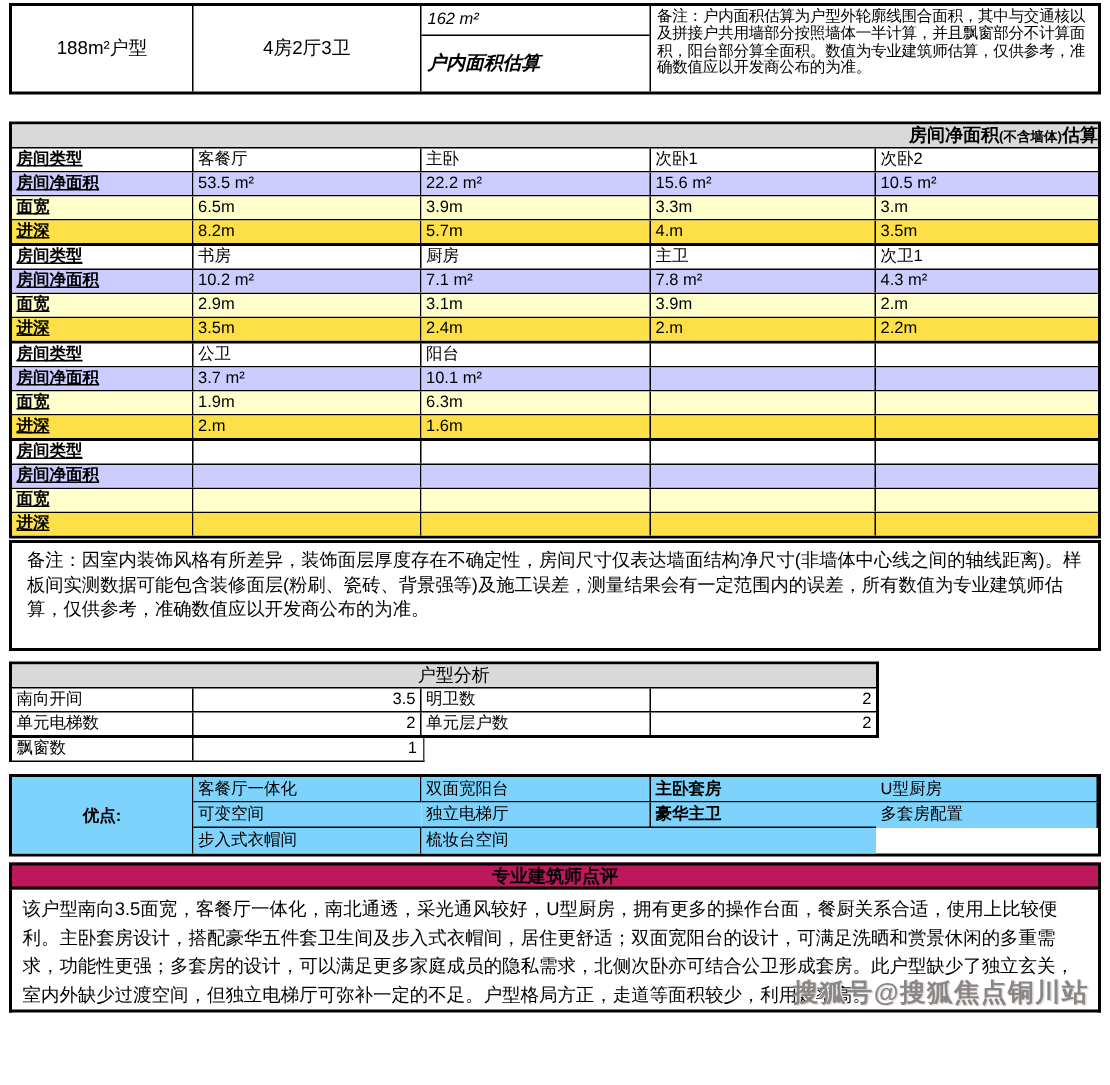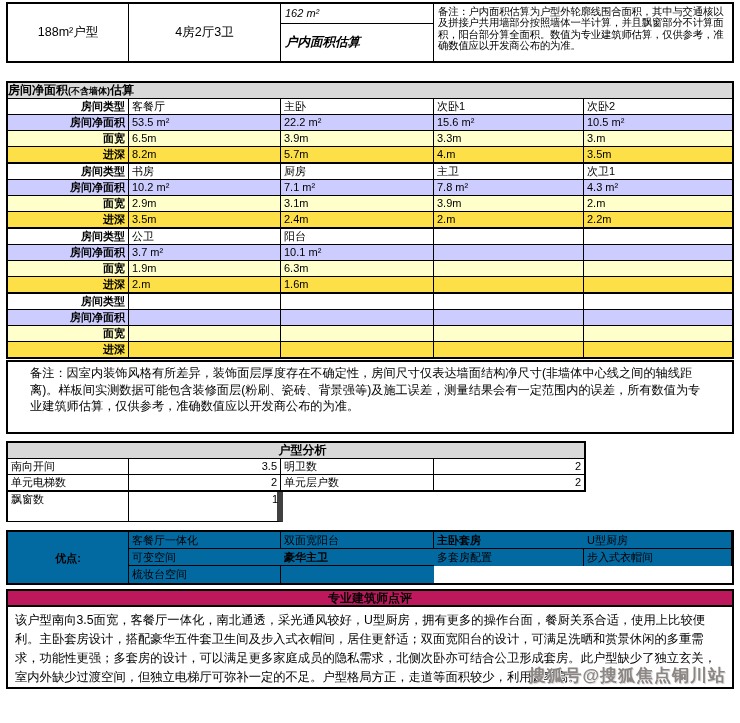--- a/index.html
+++ b/index.html
@@ -12,52 +12,52 @@
   .top > div { border-right:1px solid #000; }
   .top > div:last-child { border-right:none; }
   .tc { display:flex; align-items:center; justify-content:center; font-weight:normal; font-size:12.5px; }
   .tsplit { display:flex; flex-direction:column;font-style:italic; }
   .tsplit .t-top { height:20px; border-bottom:1px solid #000; font-size:11px; padding:3px 4px 0 4px; }
   .tsplit .t-bot { flex:1; display:flex; align-items:center; font-weight:bold; font-size:12.5px; padding:0 4px; }
   .tnote { font-size:10.4px; line-height:11.4px; padding:2px 4px; letter-spacing:-0.2px;font-family:Liberation Serif, serif; }
 
   
   .tbl { border:2px solid #000; margin-top:18px; }
-  .t-title { height:15px; background:#d9d9d9; text-align:left; font-weight:bold; font-size:12px; line-height:15px; }
+  .t-title { height:15px; background:#d9d9d9; text-align:right; font-weight:bold; font-size:12px; line-height:15px; }
   .t-title .small { font-size:9px; font-weight:bold; }
   .row { display:grid; grid-template-columns:121px 152px 153px 150px 148px; border-top:1px solid #000; height:16px; }
   .row.bt2 { border-top-width:2px; height:17px; }
   .row > div { border-right:1px solid #000; font-size:11px; line-height:14px; padding:0 3px; overflow:hidden; white-space:nowrap; }
   .row > div:last-child { border-right:none; }
-  .lbl { text-align:right; font-weight:bold; }
+  .lbl { text-align:left; font-weight:bold;text-decoration:underline; }
   .r-area > div { background:#ccccff; }
   .r-width > div { background:#ffffcc; }
   .r-depth > div { background:#fde047; }
 
   
-  .notebox { border:2px solid #000; margin-top:1px; height:74px; padding:3px 22px; font-size:12.2px; line-height:16.6px; }
+  .notebox { border:2px solid #000; margin-top:1px; height:74px; padding:3px 10px; font-size:12.2px; line-height:16.6px; }
 
   
   .an { width:580px; margin-top:7px; }
   .an-box { border:2px solid #000; }
-  .an-title { height:15px; background:#d9d9d9; text-align:center; font-weight:bold; font-size:12px; line-height:15px;padding-left:13px; }
+  .an-title { height:15px; background:#d9d9d9; text-align:center; font-weight:normal; font-size:12px; line-height:15px;padding-left:13px; }
   .an-row { display:grid; grid-template-columns:121px 152px 153px 150px; border-top:1px solid #000; height:16px; }
   .an-row > div { border-right:1px solid #000; font-size:11px; line-height:15px; padding:0 3px; }
   .an-row > div:last-child { border-right:none; }
-  .an-extra { display:grid; grid-template-columns:121px 152px; width:277px; border-left:2px solid #000; border-right:6px solid #404040; border-bottom:1px solid #000; height:30px; }
+  .an-extra { display:grid; grid-template-columns:121px 152px; width:277px; border-left:2px solid #000; border-right:1px solid #404040; border-bottom:1px solid #000; height:16px; }
   .an-extra > div { font-size:11px; line-height:15px; padding:0 3px; }
   .an-extra > div:first-child { border-right:1px solid #000; }
   .v { text-align:right; }
 
   
   .pc { display:grid; grid-template-columns:121px 152px 153px 150px 148px; border:2px solid #000; }
   .pc > div { border-right:1px solid #000; border-bottom:1px solid #000; font-size:11px; padding:0 3px; overflow:hidden; white-space:nowrap; }
   .pc > div:nth-child(5n+1):not(.pc-lbl), .pc .lastcol { border-right:none; }
   .pros { margin-top:8px; grid-auto-rows:17px; }
-  .pros > div { background:#0369a1; line-height:16px; }
+  .pros > div { background:#7dd3fc; line-height:16px; }
   .cons { margin-top:6px; grid-auto-rows:18px; }
   .cons > div { background:#c6e0b4; line-height:17px; }
   .pc-lbl { display:flex; align-items:center; justify-content:center; font-weight:bold; border-right:1px solid #000 !important; border-bottom:none !important; }
   .pros .pc-lbl { grid-row:1/4; }
   .cons .pc-lbl { grid-row:1/3; }
   .pc .nb { border-bottom:none; }
   .pc .nr { border-right:none;font-weight:bold; }
 
   
   .rev-bar { margin-top:4px; border:2px solid #000; height:18px; background:#be185d; text-align:center; font-weight:bold; font-size:12px; line-height:14px; }
@@ -225,20 +225,21 @@
     </div>
   </div>
 
   <div class="pc pros">
     <div class="pc-lbl">优点:</div>
     <div>客餐厅一体化</div>
     <div>双面宽阳台</div>
     <div class="nr">主卧套房</div>
     <div>U型厨房</div>
     <div>可变空间</div>
+    <div>独立电梯厅</div>
     <div class="nr">豪华主卫</div>
     <div class="nb">多套房配置</div>
     <div class="nb">步入式衣帽间</div>
     <div class="nb">梳妆台空间</div>
     <div class="nb nr"></div>
   </div>
 
 
   <div class="rev-bar">专业建筑师点评</div>
   <div class="rev-box">

